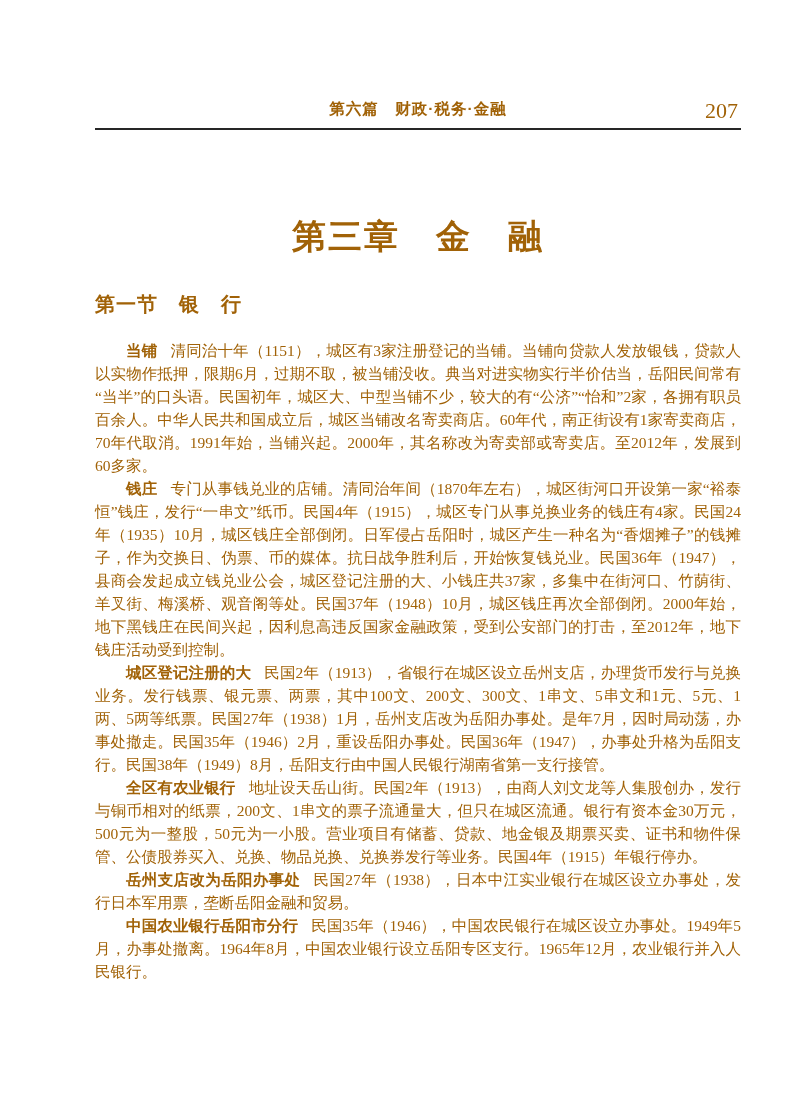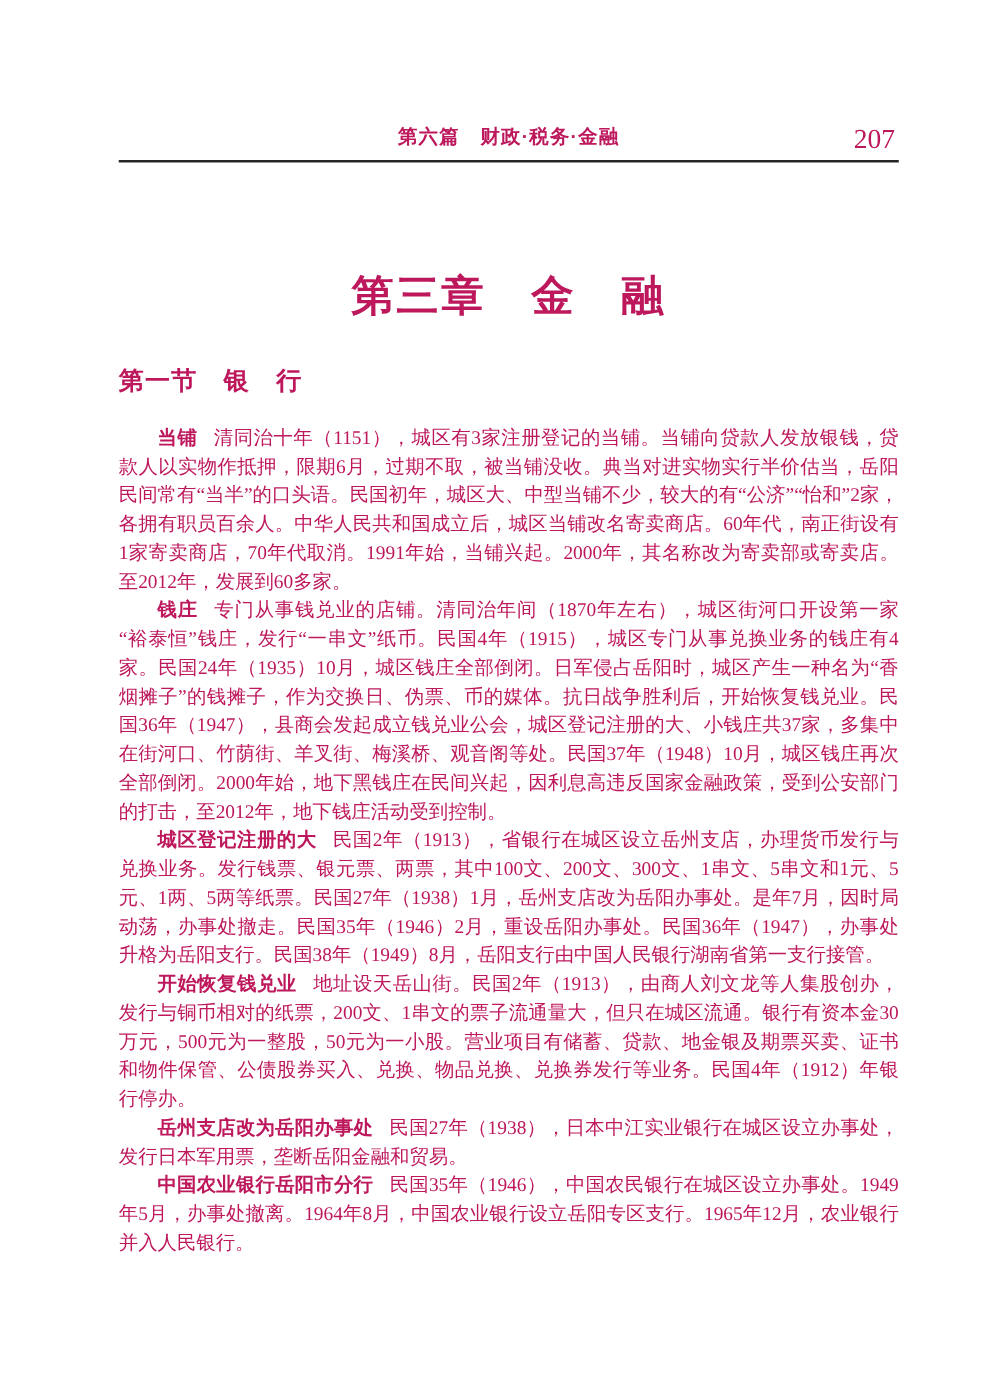--- a/index.html
+++ b/index.html
@@ -1,23 +1,23 @@
 <!DOCTYPE html>
 <html lang="zh"><head>
 <meta charset="utf-8">
 <style>
   html,body { margin:0; padding:0; background:#e8e8e8; }
   .page {
     position:relative;
     width:805px; height:1099px;
     margin:0 auto;
     background:#ffffff;
-    color:#be185d;
+    color:#a16207;
     box-sizing:border-box;
-    padding:99px 86px 0 95px;
+    padding:99px 64px 0 95px;
     font-family:"Liberation Serif","DejaVu Serif",serif;
     overflow:hidden;
   }
   
   .running-header {
     position:relative;
     padding-bottom:8px;
     border-bottom:2px solid #262626;
   }
   .running-title {
@@ -86,20 +86,20 @@
 
   <main class="body-text">
     <p><span class="para-lead">当铺</span><span>清同治十年（1151），城区有3家注册登记的当铺。当铺向贷款人发放银钱，贷款人以实物作抵押，限期6月，过期不取，被当铺没收。典当对进实物实行半价估当，岳阳民间常有“当半”的口头语。民国初年，城区大、中型当铺不少，较大的有“公济”“怡和”2家，各拥有职员百余人。中华人民共和国成立后，城区当铺改名寄卖商店。60年代，南正街设有1家寄卖商店，70年代取消。1991年始，当铺兴起。2000年，其名称改为寄卖部或寄卖店。至2012年，发展到60多家。</span></p>
 
 
     <p><span class="para-lead">钱庄</span><span>专门从事钱兑业的店铺。清同治年间（1870年左右），城区街河口开设第一家“裕泰恒”钱庄，发行“一串文”纸币。民国4年（1915），城区专门从事兑换业务的钱庄有4家。民国24年（1935）10月，城区钱庄全部倒闭。日军侵占岳阳时，城区产生一种名为“香烟摊子”的钱摊子，作为交换日、伪票、币的媒体。抗日战争胜利后，开始恢复钱兑业。民国36年（1947），县商会发起成立钱兑业公会，城区登记注册的大、小钱庄共37家，多集中在街河口、竹荫街、羊叉街、梅溪桥、观音阁等处。民国37年（1948）10月，城区钱庄再次全部倒闭。2000年始，地下黑钱庄在民间兴起，因利息高违反国家金融政策，受到公安部门的打击，至2012年，地下钱庄活动受到控制。</span></p>
 
 
     <p><span class="para-lead">城区登记注册的大</span><span>民国2年（1913），省银行在城区设立岳州支店，办理货币发行与兑换业务。发行钱票、银元票、两票，其中100文、200文、300文、1串文、5串文和1元、5元、1两、5两等纸票。民国27年（1938）1月，岳州支店改为岳阳办事处。是年7月，因时局动荡，办事处撤走。民国35年（1946）2月，重设岳阳办事处。民国36年（1947），办事处升格为岳阳支行。民国38年（1949）8月，岳阳支行由中国人民银行湖南省第一支行接管。</span></p>
 
-    <p><span class="para-lead">开始恢复钱兑业</span><span>地址设天岳山街。民国2年（1913），由商人刘文龙等人集股创办，发行与铜币相对的纸票，200文、1串文的票子流通量大，但只在城区流通。银行有资本金30万元，500元为一整股，50元为一小股。营业项目有储蓄、贷款、地金银及期票买卖、证书和物件保管、公债股券买入、兑换、物品兑换、兑换券发行等业务。民国4年（1912）年银行停办。</span></p>
+    <p><span class="para-lead">全区有农业银行</span><span>地址设天岳山街。民国2年（1913），由商人刘文龙等人集股创办，发行与铜币相对的纸票，200文、1串文的票子流通量大，但只在城区流通。银行有资本金30万元，500元为一整股，50元为一小股。营业项目有储蓄、贷款、地金银及期票买卖、证书和物件保管、公债股券买入、兑换、物品兑换、兑换券发行等业务。民国4年（1915）年银行停办。</span></p>
 
     <p><span class="para-lead">岳州支店改为岳阳办事处</span><span>民国27年（1938），日本中江实业银行在城区设立办事处，发行日本军用票，垄断岳阳金融和贸易。</span></p>
 
     <p><span class="para-lead">中国农业银行岳阳市分行</span><span>民国35年（1946），中国农民银行在城区设立办事处。1949年5月，办事处撤离。1964年8月，中国农业银行设立岳阳专区支行。1965年12月，农业银行并入人民银行。</span></p>
   </main>
 
 </div>
 
 </body></html>

